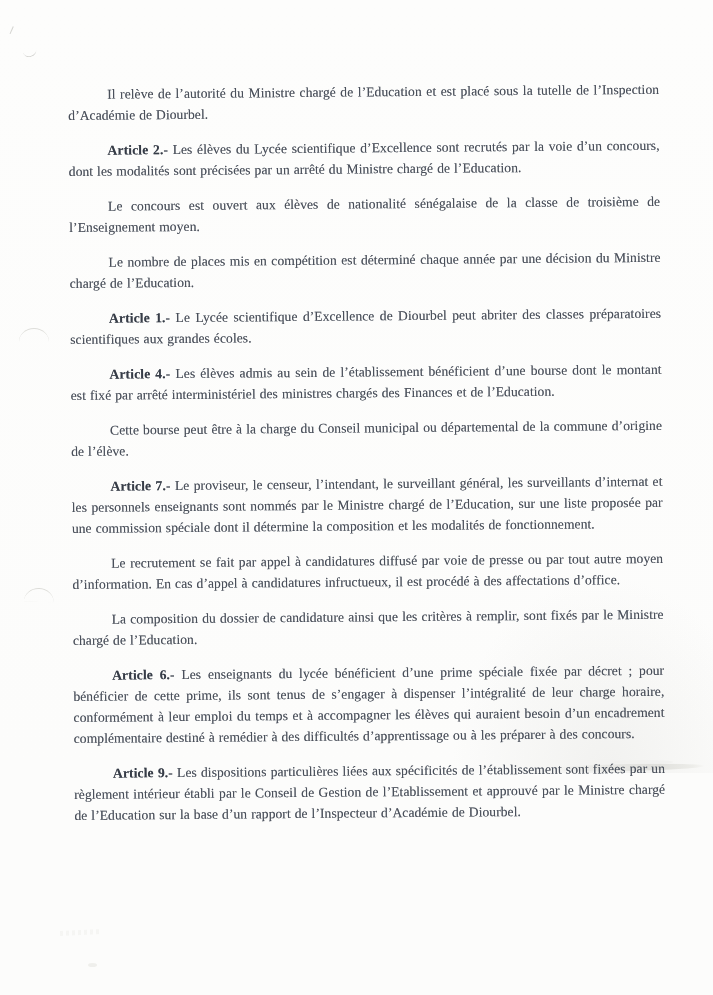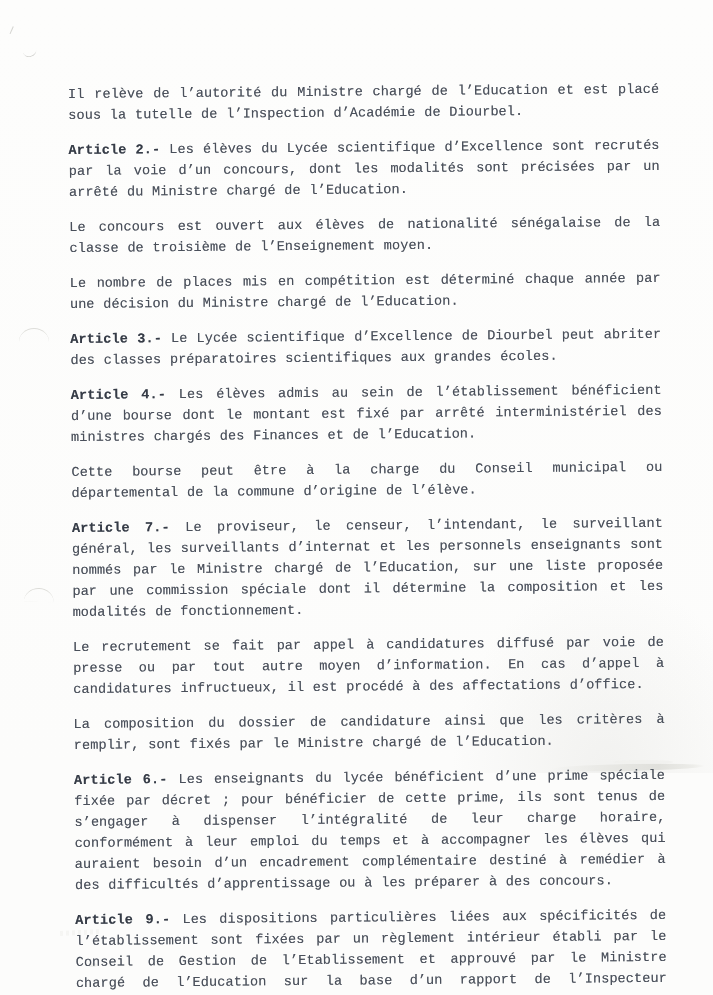--- a/index.html
+++ b/index.html
@@ -10,21 +10,21 @@
     overflow: hidden;
     background: #fcfcfb;
   }
   .scan-page {
     position: relative;
     width: 713px;
     height: 773px;
     background:
       radial-gradient(ellipse at 85% 100%, rgba(210,210,205,0.25), transparent 18%),
       linear-gradient(180deg, #fdfdfc 0%, #fcfcfb 100%);
-    font-family: Liberation Mono, monospace;
+    font-family: Liberation Serif, serif;
   }
   .text-block {
     position: absolute;
     left: 68px;
     top: 84px;
     width: 591px;
     transform: rotate(-0.5deg);
     transform-origin: left top;
     color: #4a505b;
     font-size: 13.6px;
@@ -34,20 +34,21 @@
     letter-spacing: 0.05px;
     text-shadow: 0 0 0.4px rgba(74, 80, 91, 0.55);
   }
   .text-block p {
     margin: 0 0 14px 0;
   }
   .text-block p strong {
     color: #363c47;
     font-weight: 700;
     letter-spacing: 0.1px;
+    margin-left: 39px;
   }
   
   .pencil-tick {
     position: absolute;
     left: 11px;
     top: 27px;
     width: 4px;
     height: 8px;
     border-left: 1.5px solid #c9c9c6;
     transform: rotate(24deg);
@@ -132,21 +133,21 @@
 
   <div class="text-block">
     <p><strong></strong><span>Il relève de l’autorité du Ministre chargé de l’Education et est placé sous la tutelle de l’Inspection d’Académie de Diourbel.</span></p>
 
     <p><strong>Article 2.-</strong><span> Les élèves du Lycée scientifique d’Excellence sont recrutés par la voie d’un concours, dont les modalités sont précisées par un arrêté du Ministre chargé de l’Education.</span></p>
 
     <p><strong></strong><span>Le concours est ouvert aux élèves de nationalité sénégalaise de la classe de troisième de l’Enseignement moyen.</span></p>
 
     <p><strong></strong><span>Le nombre de places mis en compétition est déterminé chaque année par une décision du Ministre chargé de l’Education.</span></p>
 
-    <p><strong>Article 3.-</strong><span> Le Lycée scientifique d’Excellence de Diourbel peut abriter des classes préparatoires scientifiques aux grandes écoles.</span></p>
+    <p><strong>Article 1.-</strong><span> Le Lycée scientifique d’Excellence de Diourbel peut abriter des classes préparatoires scientifiques aux grandes écoles.</span></p>
 
     <p><strong>Article 4.-</strong><span> Les élèves admis au sein de l’établissement bénéficient d’une bourse dont le montant est fixé par arrêté interministériel des ministres chargés des Finances et de l’Education.</span></p>
 
     <p><strong></strong><span>Cette bourse peut être à la charge du Conseil municipal ou départemental de la commune d’origine de l’élève.</span></p>
 
     <p><strong>Article 7.-</strong><span> Le proviseur, le censeur, l’intendant, le surveillant général, les surveillants d’internat et les personnels enseignants sont nommés par le Ministre chargé de l’Education, sur une liste proposée par une commission spéciale dont il détermine la composition et les modalités de fonctionnement.</span></p>
 
     <p><strong></strong><span>Le recrutement se fait par appel à candidatures diffusé par voie de presse ou par tout autre moyen d’information. En cas d’appel à candidatures infructueux, il est procédé à des affectations d’office.</span></p>
 
     <p><strong></strong><span>La composition du dossier de candidature ainsi que les critères à remplir, sont fixés par le Ministre chargé de l’Education.</span></p>

